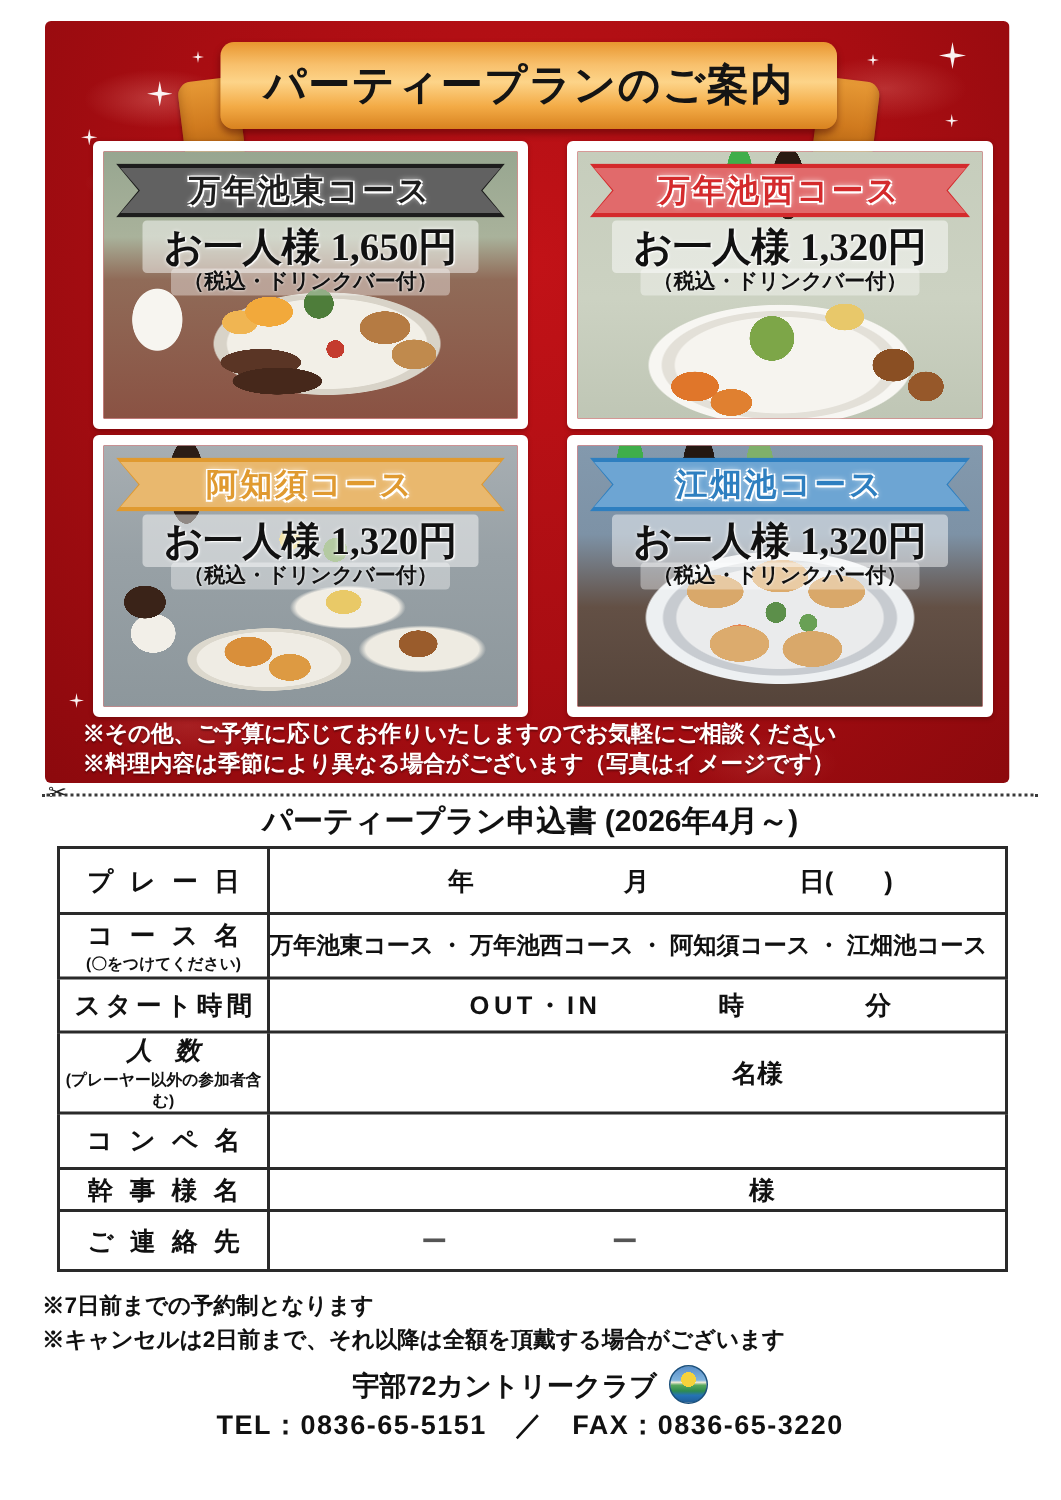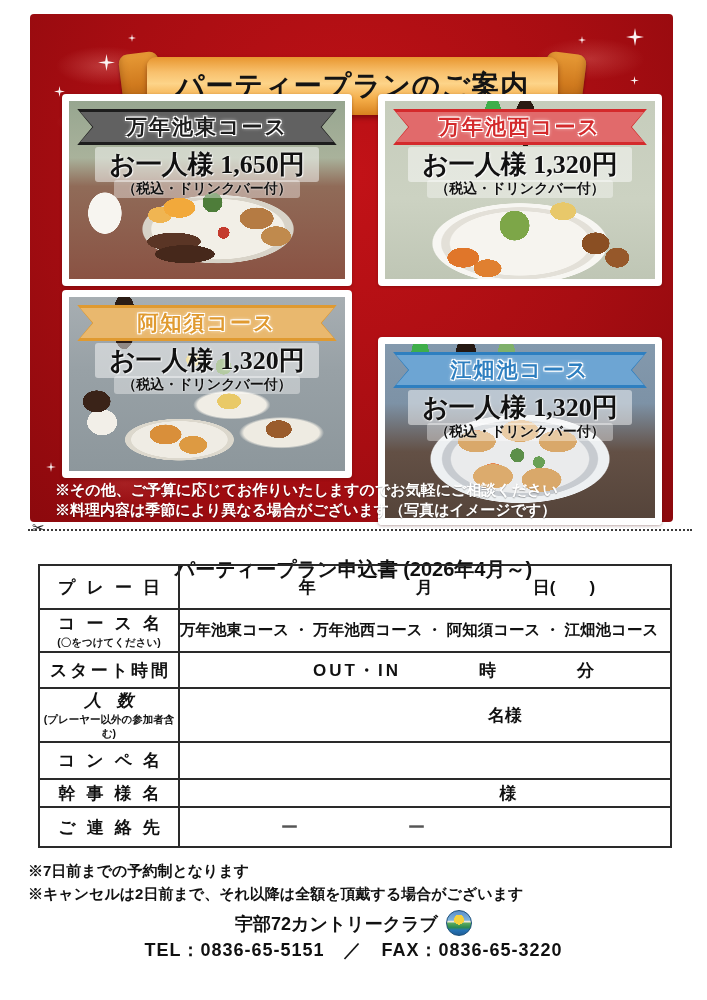--- a/index.html
+++ b/index.html
@@ -22,29 +22,29 @@
   .sp { position:absolute; background:#fff; clip-path:polygon(50% 0,58% 42%,100% 50%,58% 58%,50% 100%,42% 58%,0 50%,42% 42%); opacity:.95; }
 
   
   .ribbon-wrap { position:absolute; left:85px; top:11px; width:475px; height:90px; }
   .roll { position:absolute; width:40px; height:56px; top:28px; background:linear-gradient(180deg,#e79a36 0%,#d07a1e 55%,#a85c10 100%); border-radius:9px; box-shadow:inset 0 -6px 8px rgba(90,40,0,.45), 0 2px 3px rgba(0,0,0,.4); }
   .roll-l { left:6px;  transform:rotate(-7deg); }
   .roll-r { right:6px; transform:rotate(7deg); }
   .band { position:absolute; left:32px; right:32px; top:3px; height:58px;
     background:linear-gradient(180deg,#e8962f 0%,#f8c06c 26%,#fdd489 46%,#f3ab46 74%,#d8821f 100%);
     border-radius:9px; box-shadow:0 3px 5px rgba(60,0,0,.45);
-    display:flex; align-items:center; justify-content:center;margin-top:29px; }
+    display:flex; align-items:center; justify-content:center; }
   .band span { font-size:28px; font-weight:bold; color:#141414; letter-spacing:1px; }
 
   
   .card { position:absolute; border:7px solid #fff; border-radius:4px; overflow:hidden; box-shadow:0 1px 3px rgba(60,0,0,.35); }
   .card1 { left:32px;  top:80px;  width:290px; height:192px; }
   .card2 { left:348px; top:80px;  width:284px; height:192px; }
   .card3 { left:32px;  top:276px; width:290px; height:188px; }
-  .card4 { left:348px; top:276px; width:284px; height:188px;margin-top:47px; }
+  .card4 { left:348px; top:276px; width:284px; height:188px; }
   .photo { position:absolute; inset:0; }
 
   .photo1 { background:
     radial-gradient(ellipse 16px 10px at 40% 60%, #f2a93b 0 99%, transparent 100%),
     radial-gradient(ellipse 12px 8px  at 33% 64%, #f0b552 0 99%, transparent 100%),
     radial-gradient(circle 10px at 52% 57%, #4e7d3a 0 99%, transparent 100%),
     radial-gradient(ellipse 30px 9px at 42% 86%, #46281b 0 99%, transparent 100%),
     radial-gradient(ellipse 27px 9px at 38% 79%, #5a3525 0 99%, transparent 100%),
     radial-gradient(ellipse 17px 11px at 68% 66%, #b57b43 0 99%, transparent 100%),
     radial-gradient(ellipse 15px 10px at 75% 76%, #c08a4d 0 99%, transparent 100%),
@@ -111,21 +111,21 @@
   .price-note-line .pnote { display:inline-block; background:rgba(255,255,255,0.38); border-radius:3px; padding:0 8px;
     font-size:14px; font-weight:bold; color:#111; text-shadow:0 0 2px #fff; }
 
   .panel-notes { position:absolute; left:25px; top:466px; color:#fff; font-weight:bold; font-size:15px; line-height:20px; text-shadow:0 1px 1px rgba(0,0,0,.3); }
 
   
   .cutline { position:absolute; left:28px; top:529px; width:664px; border-top:2px dotted #3a3a3a; }
   .scissors { position:absolute; left:4px; top:-12px; font-size:15px; color:#222; }
 
   
-  .form-title { position:absolute; left:0; top:556px; width:707px; text-align:center; font-size:20px; font-weight:bold; color:#111; }
+  .form-title { position:absolute; left:0; top:534px; width:707px; text-align:center; font-size:20px; font-weight:bold; color:#111; }
   table.form { position:absolute; left:38px; top:564px; width:634px; border-collapse:collapse; table-layout:fixed; }
   table.form td { border:2px solid #2a2a2a; color:#111; }
   td.lbl { width:140px; text-align:center; vertical-align:middle; }
   .lbl-main { display:block; font-size:17px; font-weight:bold; }
   .lbl-sub { display:block; font-size:10.5px; font-weight:bold; margin-top:1px; }
   .lbl-sub:empty { display:none; }
   tr.r1 td.lbl .lbl-main, tr.r2 td.lbl .lbl-main, tr.r5 td.lbl .lbl-main, tr.r6 td.lbl .lbl-main, tr.r7 td.lbl .lbl-main { letter-spacing:11px; margin-right:-11px; }
   tr.r3 td.lbl .lbl-main { letter-spacing:3px; margin-right:-3px; }
   tr.r4 td.lbl .lbl-main { letter-spacing:15px; margin-right:-15px;font-style:italic; }
   td.cnt { vertical-align:middle; font-weight:bold; font-size:17px; }

